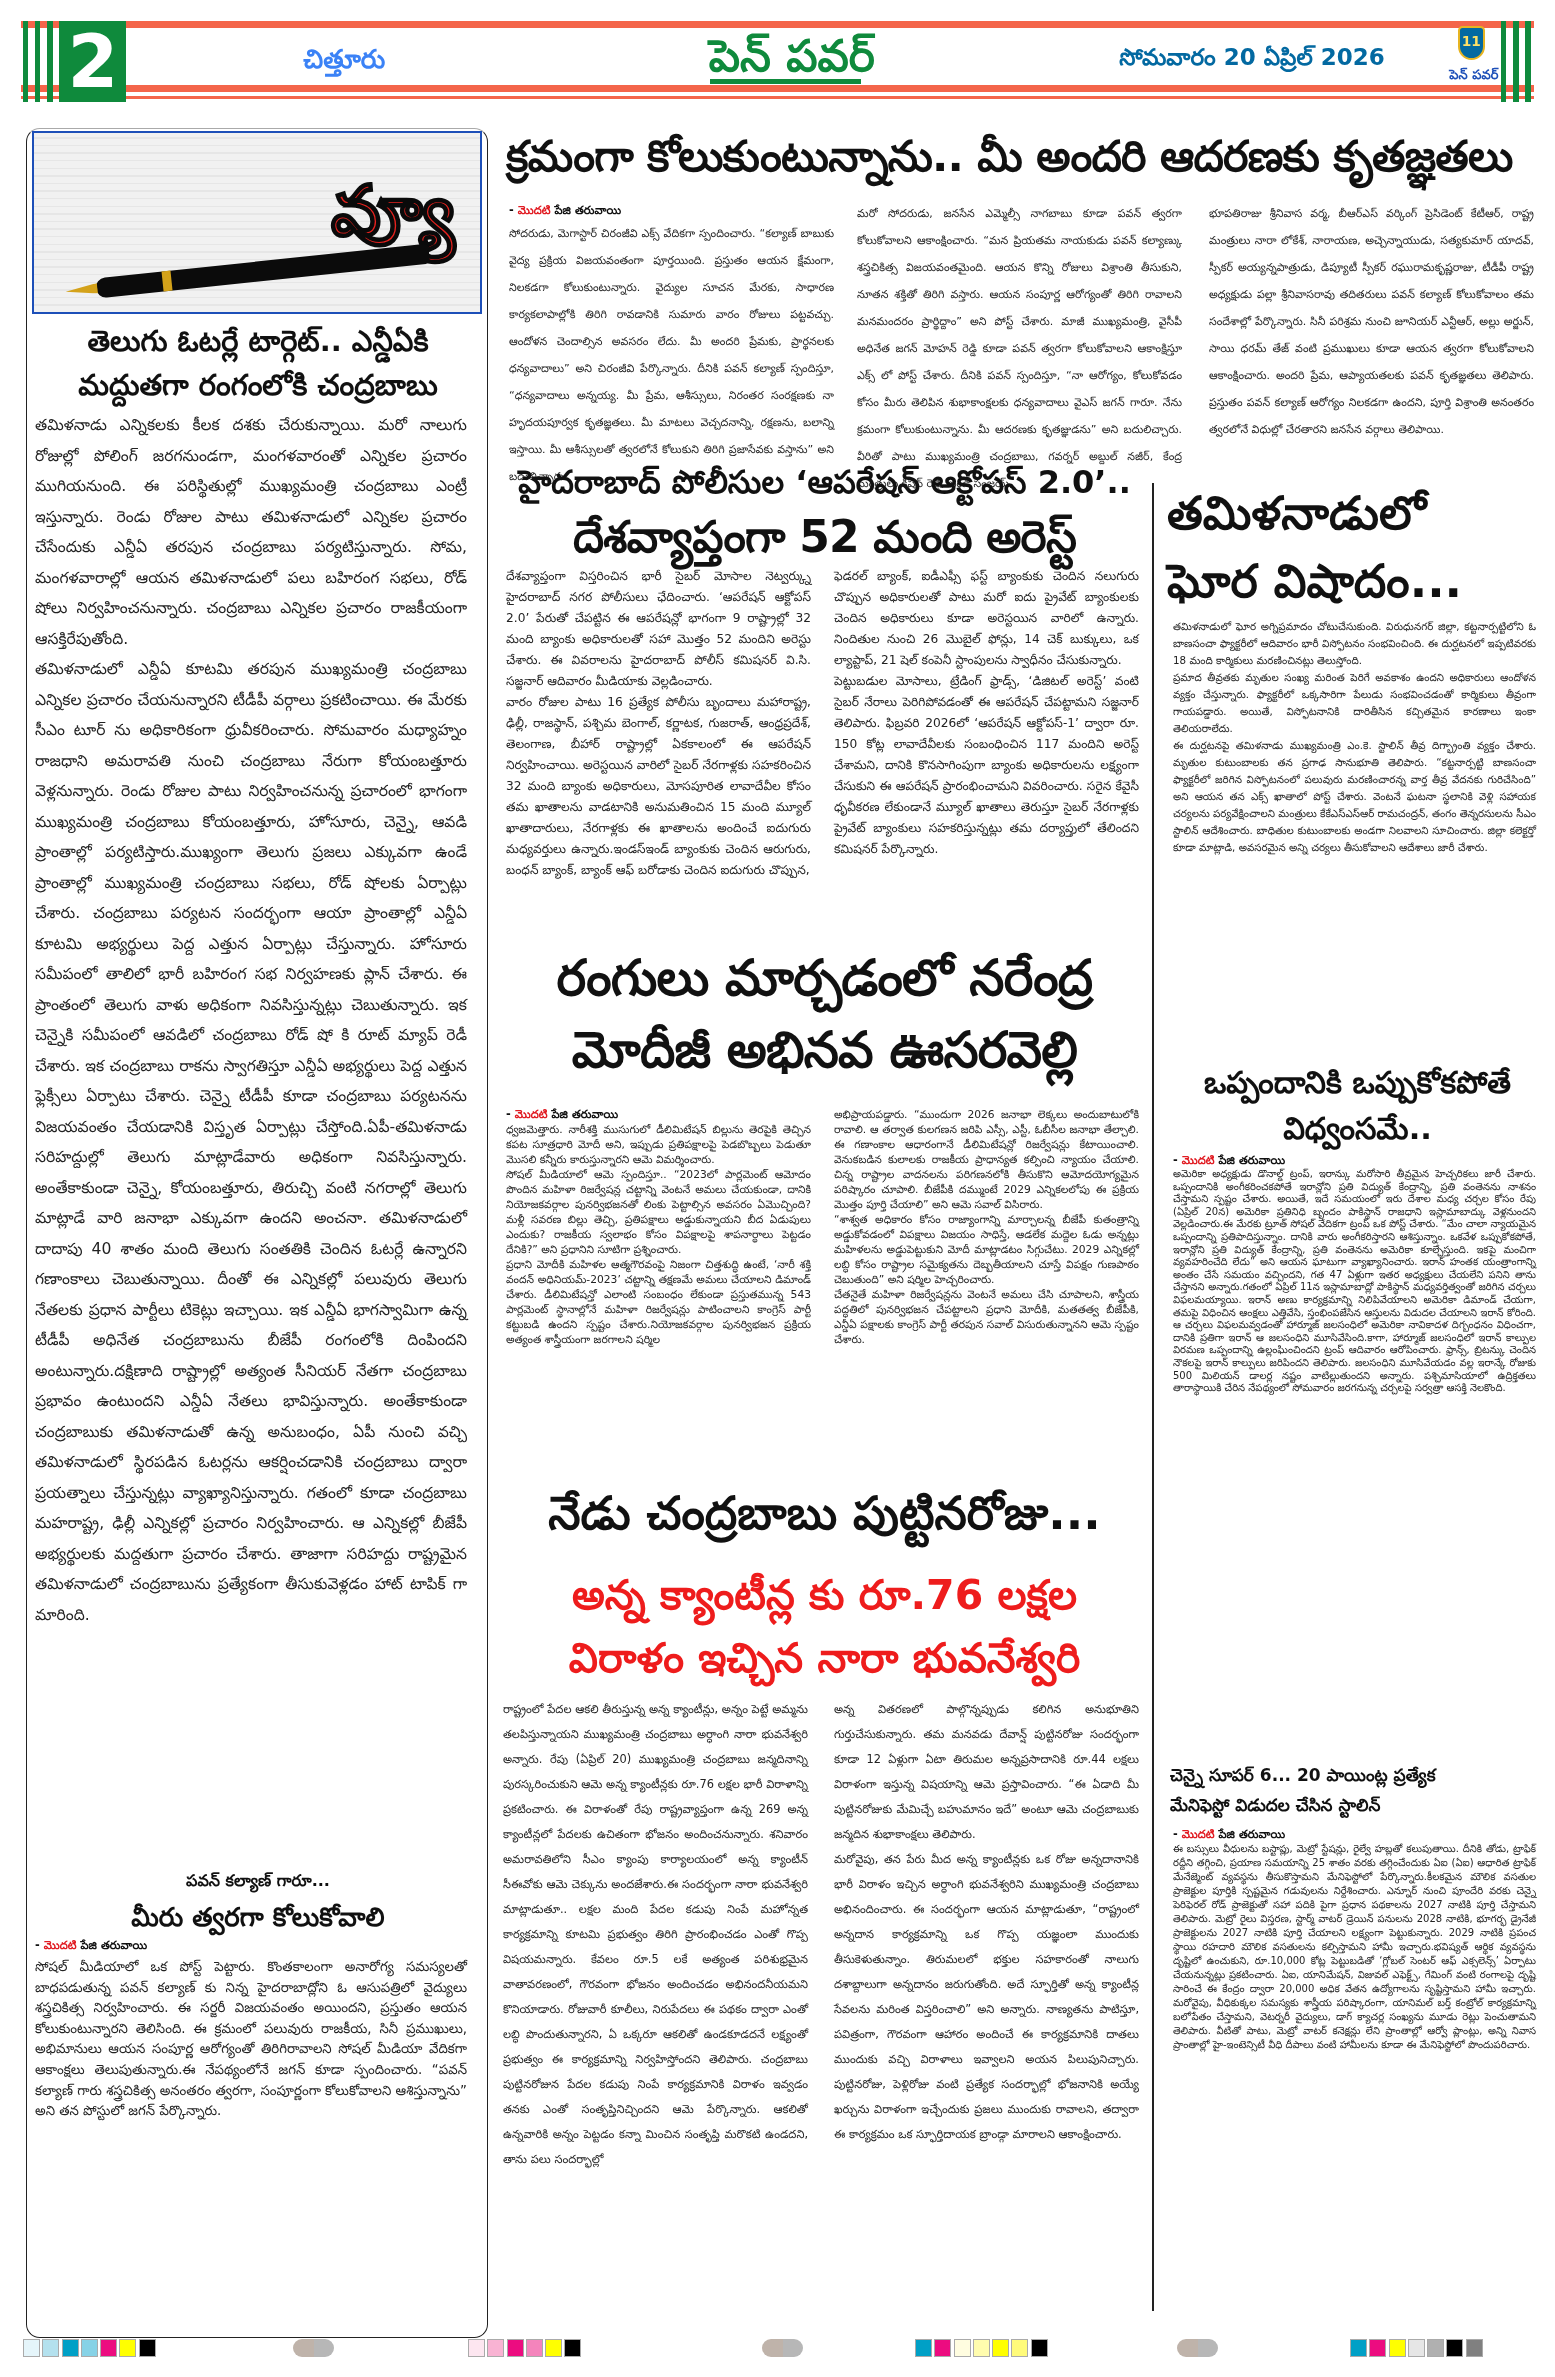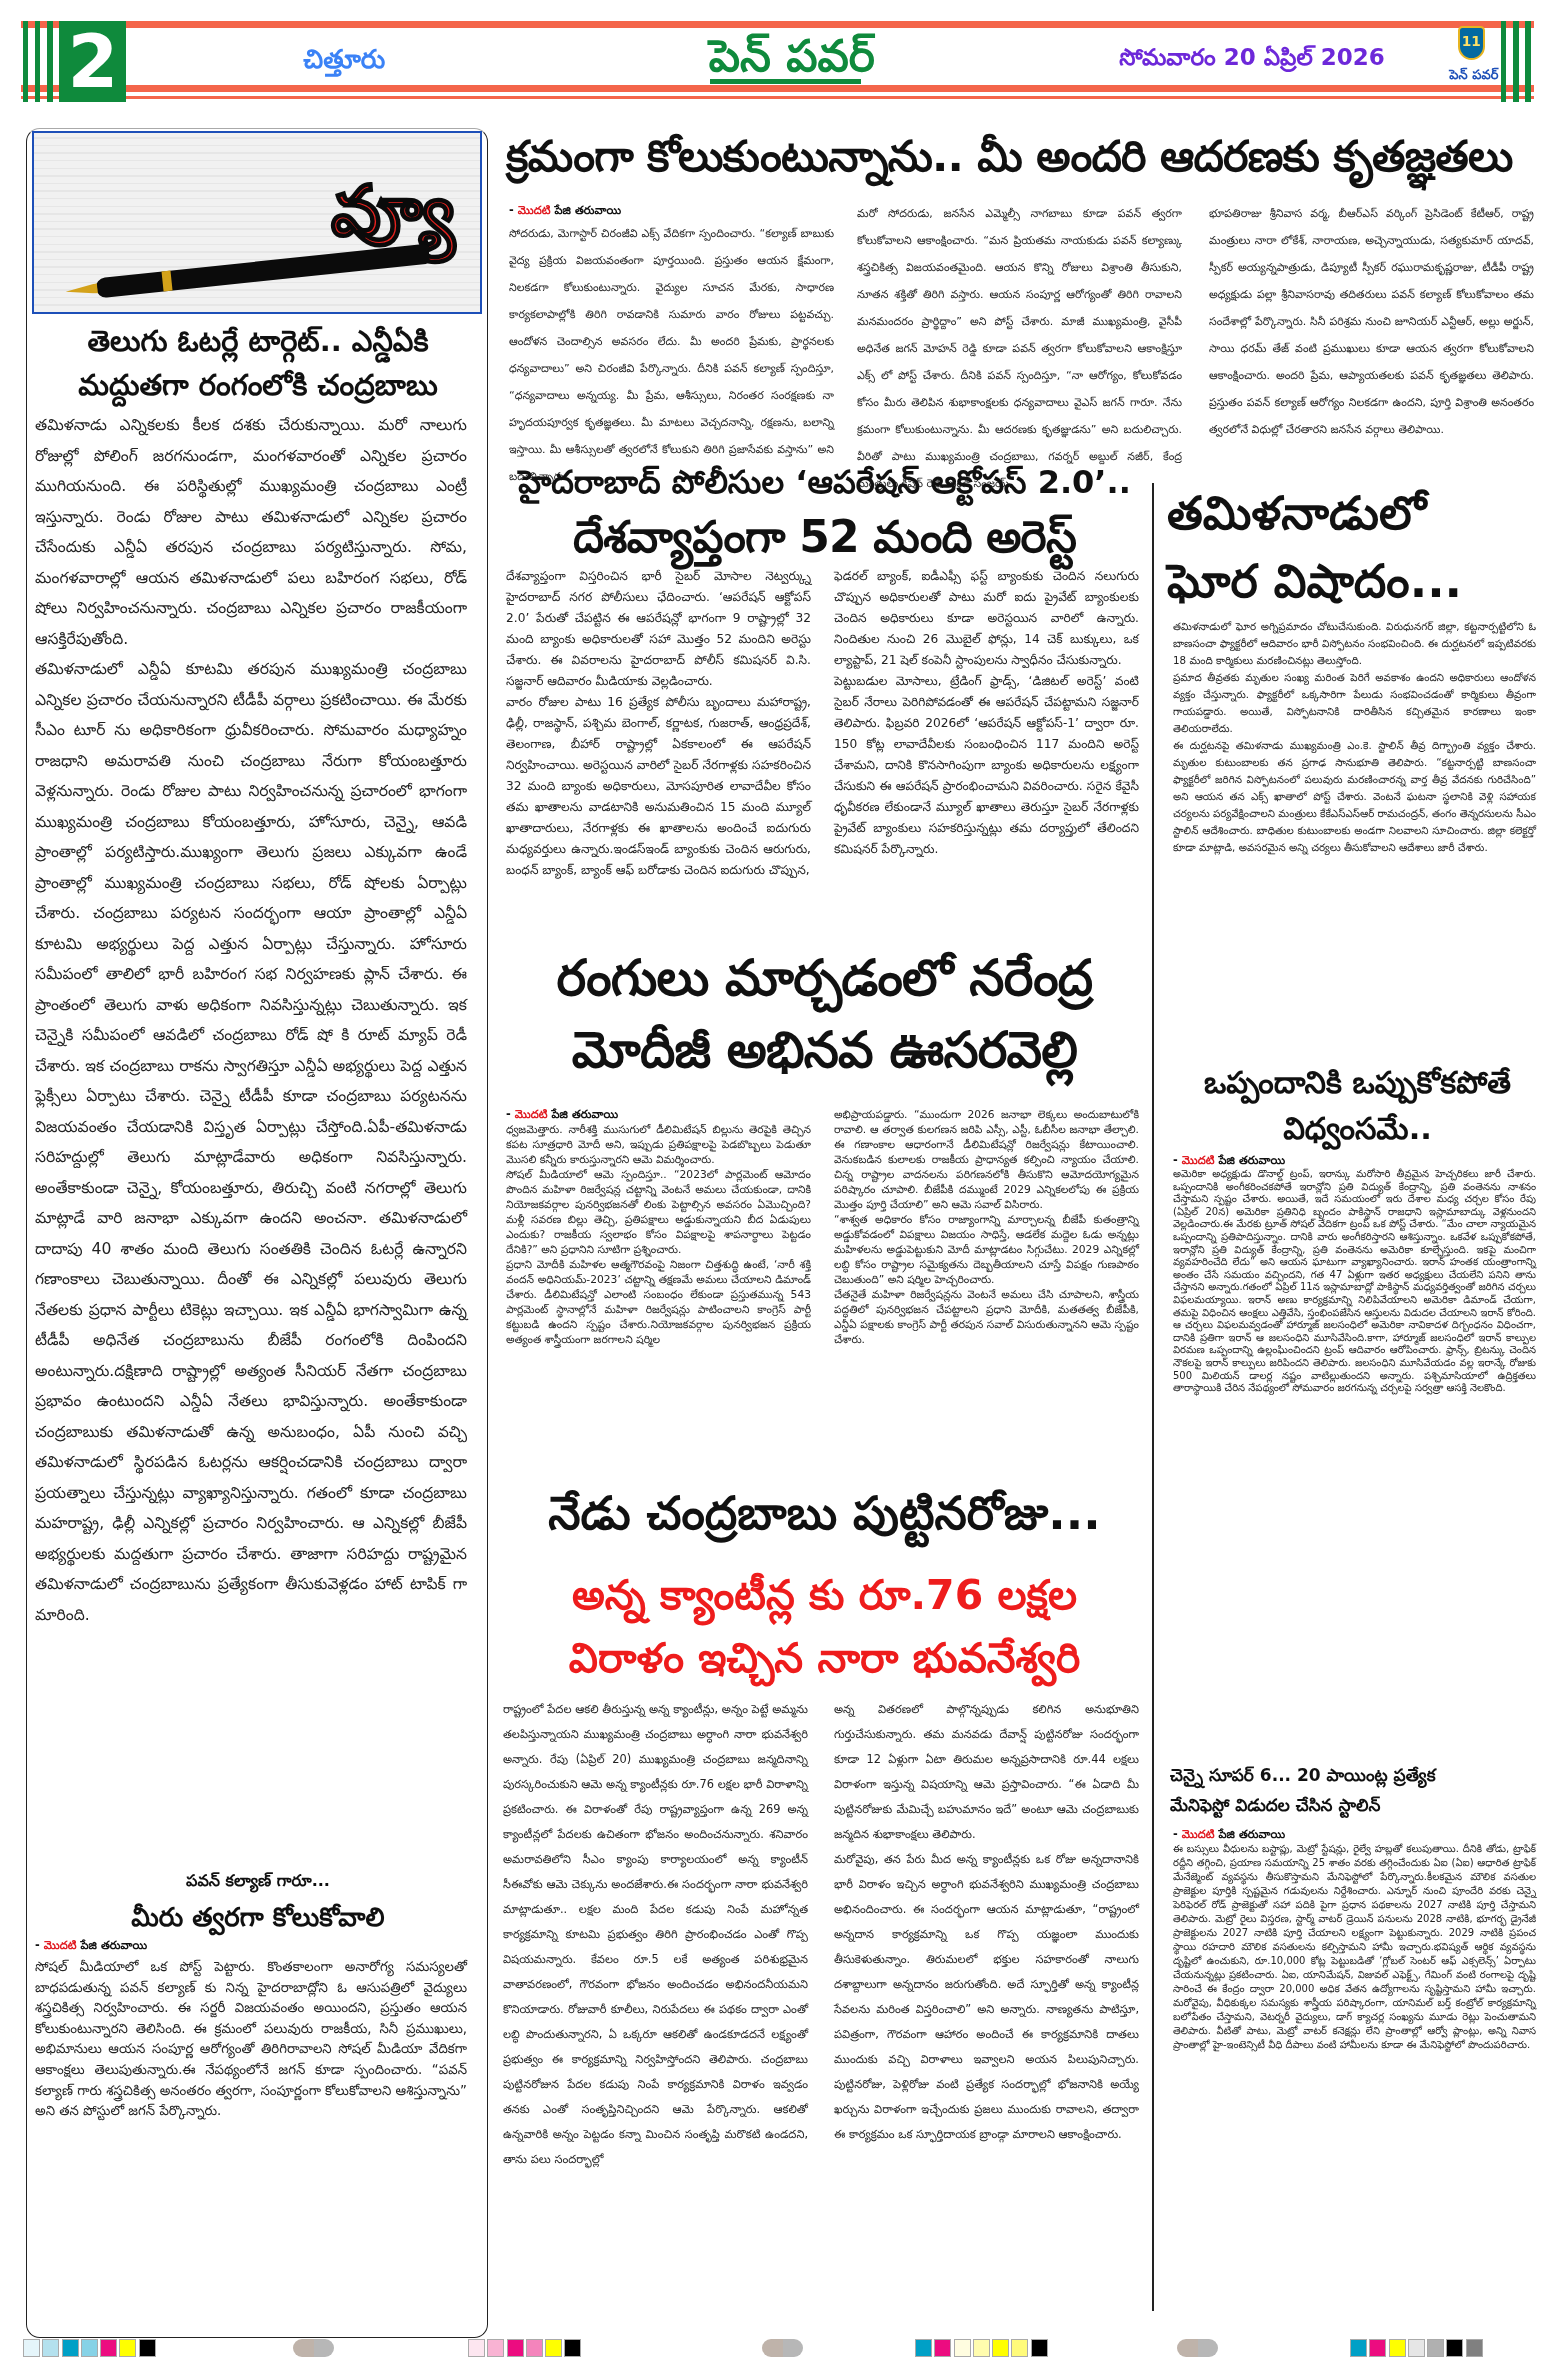--- a/index.html
+++ b/index.html
@@ -16,21 +16,21 @@
   .mh-stripes.left { left: 0; }
   .mh-stripes.right { right: 0; }
   .mh-stripes span { position: absolute; top: 0; width: 5.3px; height: 81px; background: #0f8a3c; }
   .page-num { position: absolute; left: 38px; top: 0; width: 67px; height: 81px; background: #0f8a3c;
     color: #fff; font-family: "DejaVu Sans", sans-serif; font-weight: bold; font-size: 73px;
     line-height: 81px; text-align: center; }
   .mh-city { position: absolute; left: 282px; top: 23px; font-size: 26px; font-weight: bold; color: #3b82f6; }
   .mh-title { position: absolute; left: 656px; top: 7.6px; width: 229px; text-align: center;
     font-size: 44px; font-weight: bold; color: #0f8a3c; line-height: 53px; }
   .mh-title-underline { position: absolute; left: 689px; top: 58px; width: 151px; height: 4.6px; background: #0f8a3c; }
-  .mh-date { position: absolute; left: 1098px; top: 23px; font-size: 23px; font-weight: bold; color: #6d28d9; }
+  .mh-date { position: absolute; left: 1098px; top: 23px; font-size: 23px; font-weight: bold; color: #0369a1; }
   .mh-logo { position: absolute; left: 1418px; top: 3px; width: 69px; height: 76px; }
   .logo-shield { position: absolute; left: 18.3px; top: 1.5px; width: 27.4px; height: 34px; background: #0369a1;
     border: 2.3px solid #e6b422; border-radius: 4.6px 4.6px 13.7px 13.7px; color: #ffe066; font-weight: bold;
     font-size: 13.7px; text-align: center; line-height: 27.4px; }
   .logo-text { position: absolute; left: 0; top: 43px; width: 69px; text-align: center; font-size: 13px;
     font-weight: bold; color: #1d4fb8; }
 
   
   .left-box { position: absolute; left: 26px; top: 128px; width: 462px; height: 2210px;
     border: 1.5px solid #222; border-top-color: #aaa; border-radius: 13.7px; }

